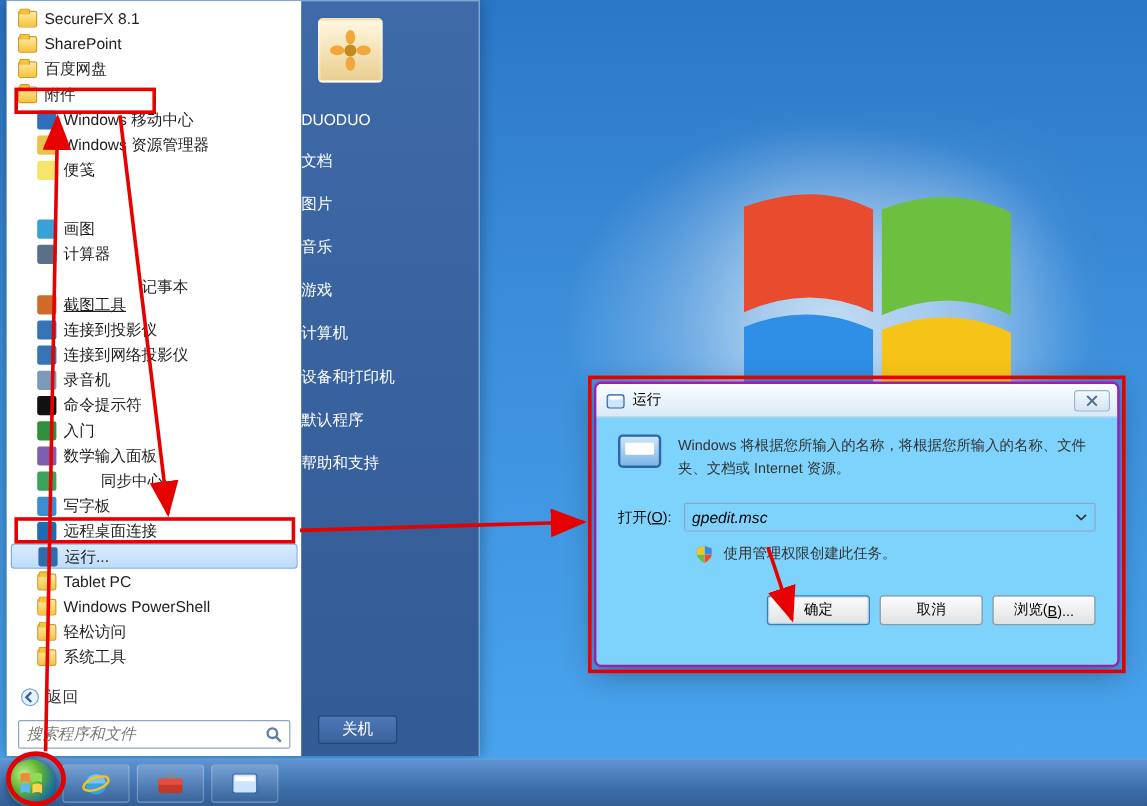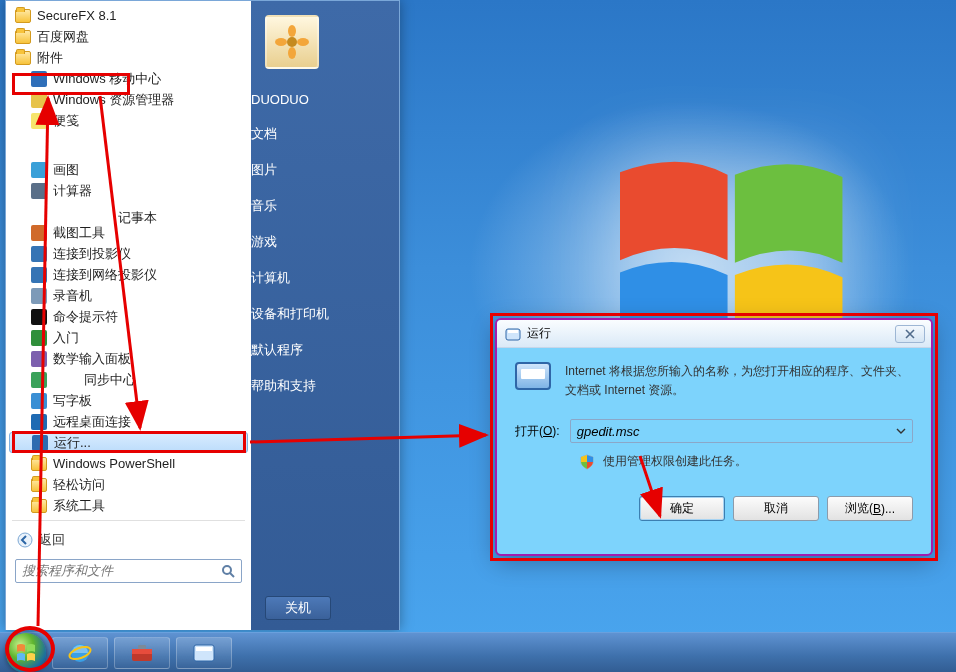--- a/index.html
+++ b/index.html
@@ -178,20 +178,24 @@
 
 <div class="startmenu">
   <div class="sm-left">
     <div id="sm-list">
         <div class="sm-item">
           <span class="folder-icon"></span>
           <span>SecureFX 8.1</span>
         </div>
         <div class="sm-item">
           <span class="folder-icon"></span>
+          <span>SharePoint</span>
+        </div>
+        <div class="sm-item">
+          <span class="folder-icon"></span>
           <span>百度网盘</span>
         </div>
         <div class="sm-item">
           <span class="folder-icon"></span>
           <span>附件</span>
         </div>
         <div class="sm-item" style="padding-left: 22px;">
           <span class="exe-icon" style="background: rgb(47, 111, 185);"></span>
           <span>Windows 移动中心</span>
         </div>
@@ -208,21 +212,21 @@
           <span>画图</span>
         </div>
         <div class="sm-item" style="padding-left: 22px;">
           <span class="exe-icon" style="background: rgb(90, 111, 136);"></span>
           <span>计算器</span>
         </div>
         <div class="sm-item" style="padding-left: 22px; flex-direction: column;">
           <span class="exe-icon" style="background: rgb(109, 183, 232);"></span>
           <span>记事本</span>
         </div>
-        <div class="sm-item" style="padding-left: 22px;">
+        <div class="sm-item" style="padding-left: 22px; text-decoration: underline;">
           <span class="exe-icon" style="background: rgb(208, 106, 42);"></span>
           <span>截图工具</span>
         </div>
         <div class="sm-item" style="padding-left: 22px;">
           <span class="exe-icon" style="background: rgb(53, 116, 181);"></span>
           <span>连接到投影仪</span>
         </div>
         <div class="sm-item" style="padding-left: 22px;">
           <span class="exe-icon" style="background: rgb(53, 116, 181);"></span>
           <span>连接到网络投影仪</span>
@@ -251,20 +255,24 @@
           <span class="exe-icon" style="background: rgb(58, 143, 212);"></span>
           <span>写字板</span>
         </div>
         <div class="sm-item" style="padding-left: 22px;">
           <span class="exe-icon" style="background: rgb(31, 107, 179);"></span>
           <span>远程桌面连接</span>
         </div>
         <div class="sm-item sm-sel" style="padding-left: 22px;">
           <span class="exe-icon" style="background: rgb(46, 107, 176);"></span>
           <span>运行...</span>
+        </div>
+        <div class="sm-item" style="padding-left: 22px;">
+          <span class="folder-icon"></span>
+          <span>Tablet PC</span>
         </div>
         <div class="sm-item" style="padding-left: 22px;">
           <span class="folder-icon"></span>
           <span>Windows PowerShell</span>
         </div>
         <div class="sm-item" style="padding-left: 22px;">
           <span class="folder-icon"></span>
           <span>轻松访问</span>
         </div>
         <div class="sm-item" style="padding-left: 22px;">
@@ -352,21 +360,21 @@
     </div>
     <div class="rd-close">
       <svg width="10" height="10">
           <path d="M1,1 L9,9 M9,1 L1,9" stroke="#516c8c" stroke-width="1.6"></path>
         </svg>
     </div>
   </div>
   <div class="rd-body">
     <div class="rd-top">
       <div class="rd-icon"></div>
-      <div class="rd-desc">Internet 将根据您所输入的名称，为您打开相应的程序、文件夹、文档或 Internet 资源。</div>
+      <div class="rd-desc">Windows 将根据您所输入的名称，将根据您所输入的名称、文件夹、文档或 Internet 资源。</div>
     </div>
     <div class="rd-row">
       <div class="rd-label">
         <span>打开(</span><span class="u">O</span><span>):</span>
       </div>
       <div class="rd-combo">
         <span>gpedit.msc</span>
         <svg width="10" height="6">
             <path d="M1,1 L5,5 L9,1" stroke="#333" fill="none" stroke-width="1.4"></path>
           </svg>

